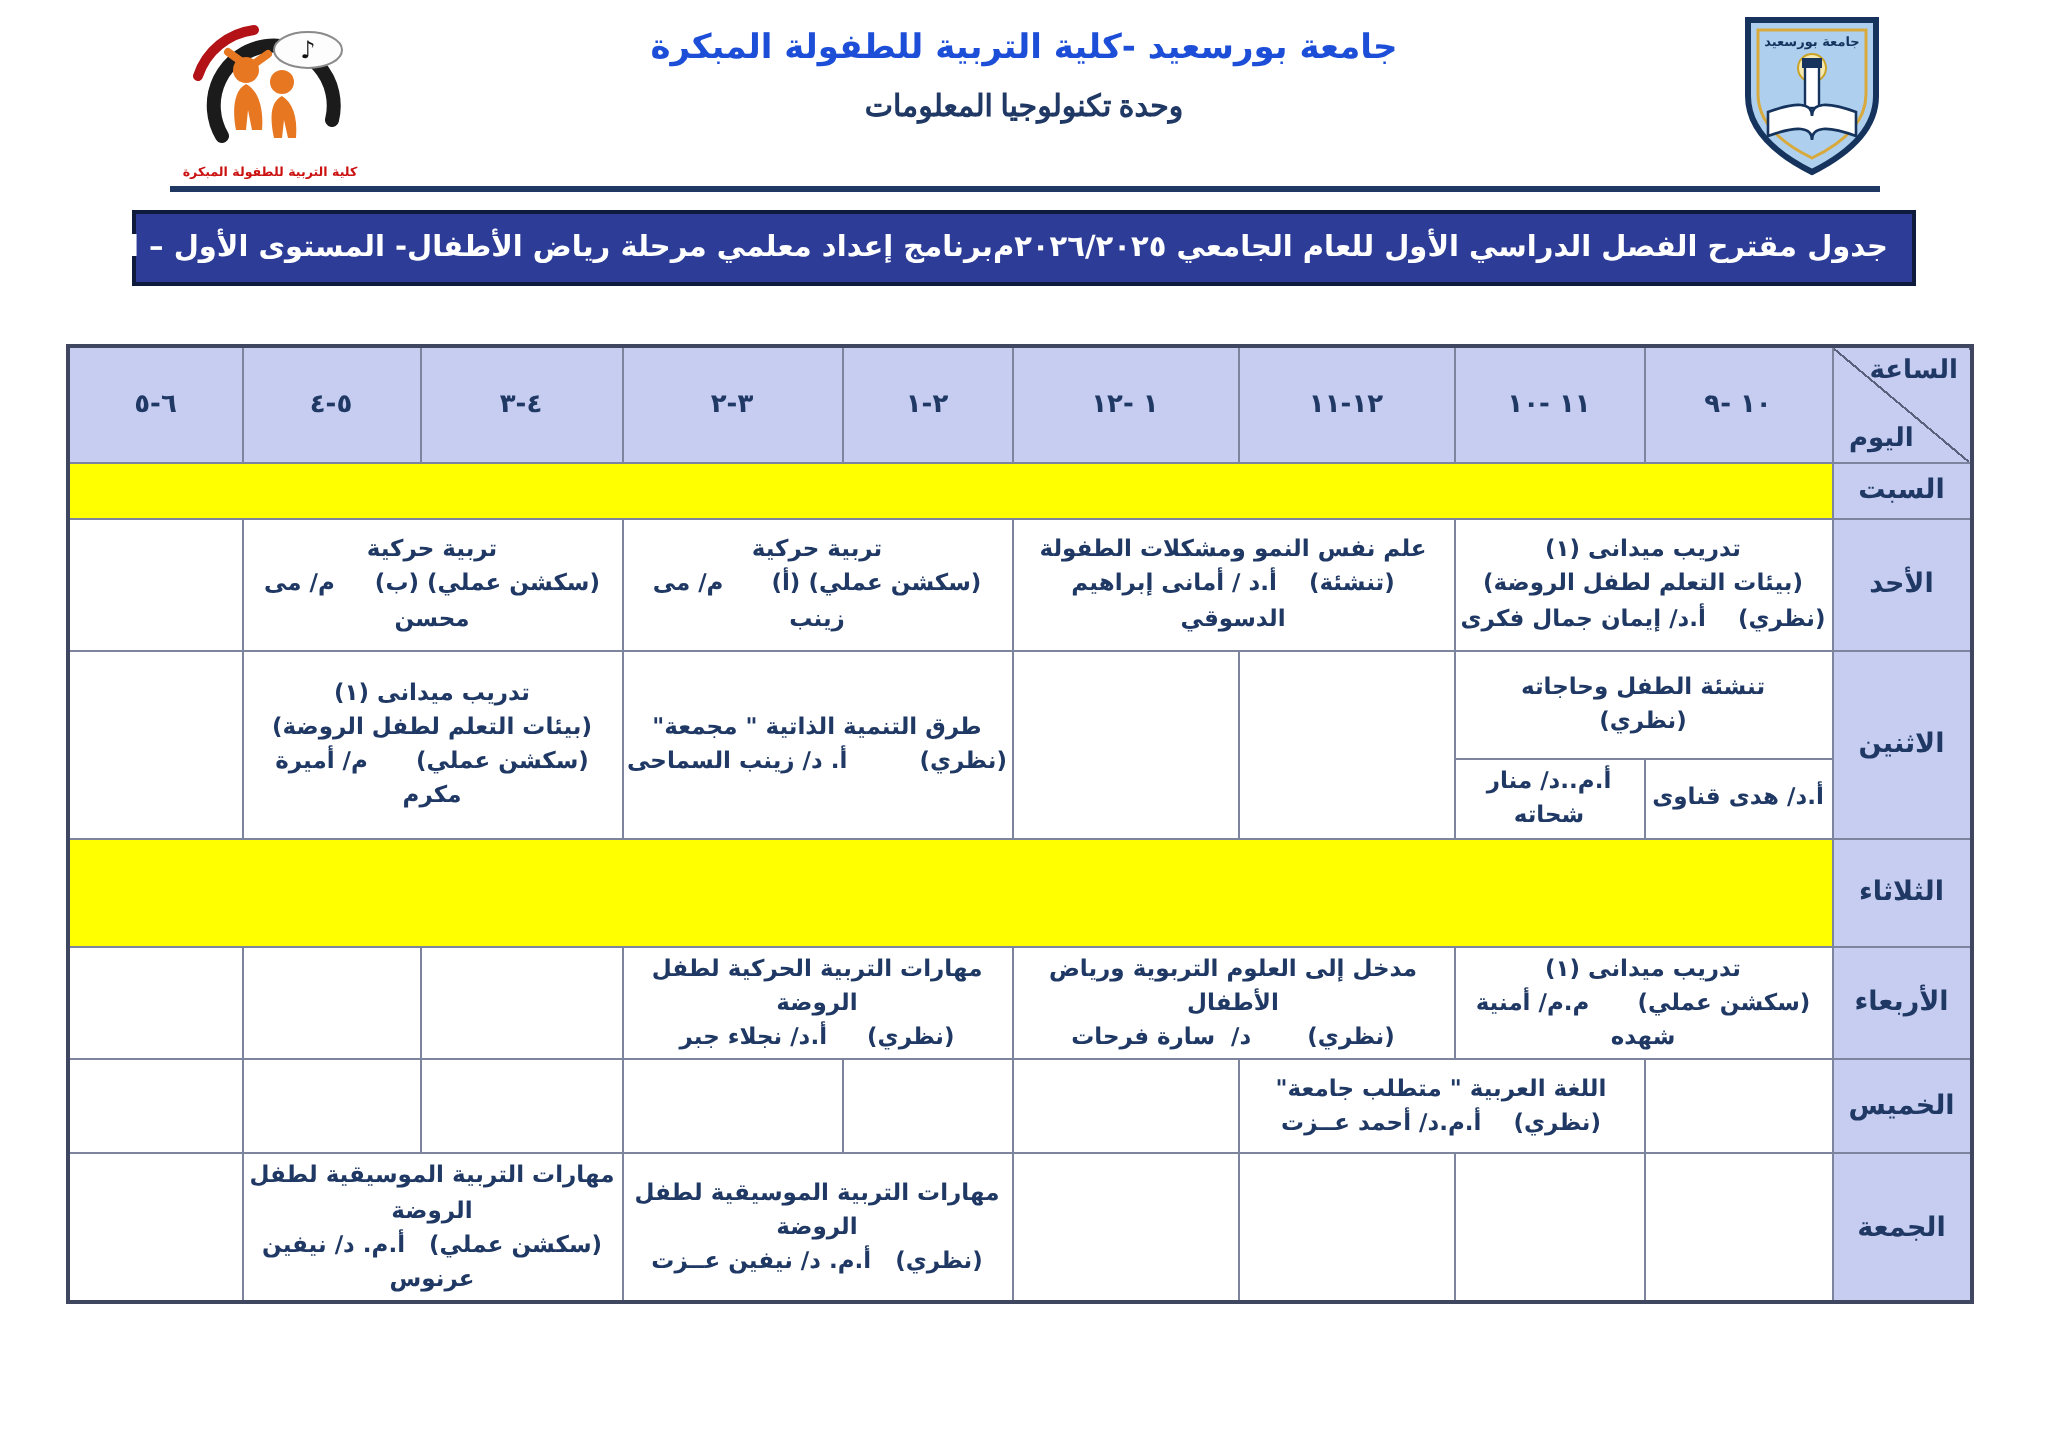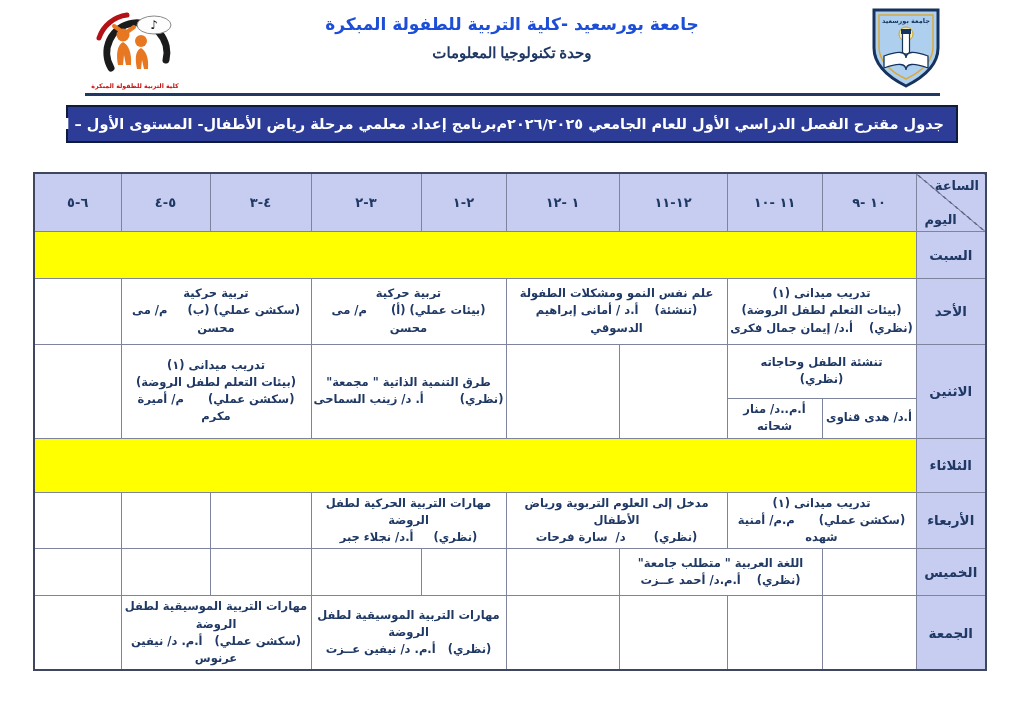--- a/index.html
+++ b/index.html
@@ -117,39 +117,39 @@
       <th class="slot"><span dir="ltr">١١ -١٠</span></th>
       <th class="slot"><span dir="ltr">١٢-١١</span></th>
       <th class="slot"><span dir="ltr">١ -١٢</span></th>
       <th class="slot"><span dir="ltr">٢-١</span></th>
       <th class="slot"><span dir="ltr">٣-٢</span></th>
       <th class="slot"><span dir="ltr">٤-٣</span></th>
       <th class="slot"><span dir="ltr">٥-٤</span></th>
       <th class="slot"><span dir="ltr">٦-٥</span></th>
     </tr>
 
-    <tr style="height:47px">
+    <tr style="height:28px">
       <td class="day">السبت</td>
       <td class="yellow" colspan="9"></td>
     </tr>
 
     <tr style="height:66px">
       <td class="day">الأحد</td>
       <td class="content" colspan="2">
         <div class="line">تدريب ميدانى (١)</div>
         <div class="line">(بيئات التعلم لطفل الروضة)</div>
         <div class="line">(نظري)    أ.د/ إيمان جمال فكرى</div>
       </td>
       <td class="content" colspan="2">
         <div class="line">علم نفس النمو ومشكلات الطفولة</div>
         <div class="line">(تنشئة)    أ.د / أمانى إبراهيم الدسوقي</div>
       </td>
       <td class="content" colspan="2">
         <div class="line">تربية حركية</div>
-        <div class="line">(بيئات عملي) (أ)      م/ مى محسن</div>
+        <div class="line">(سكشن عملي) (أ)      م/ مى زينب</div>
       </td>
       <td class="content" colspan="2">
         <div class="line">تربية حركية</div>
         <div class="line">(سكشن عملي) (ب)     م/ مى محسن</div>
       </td>
       <td class="empty"></td>
     </tr>
 
     <tr style="height:54px">
       <td class="day" rowspan="2">الاثنين</td>

